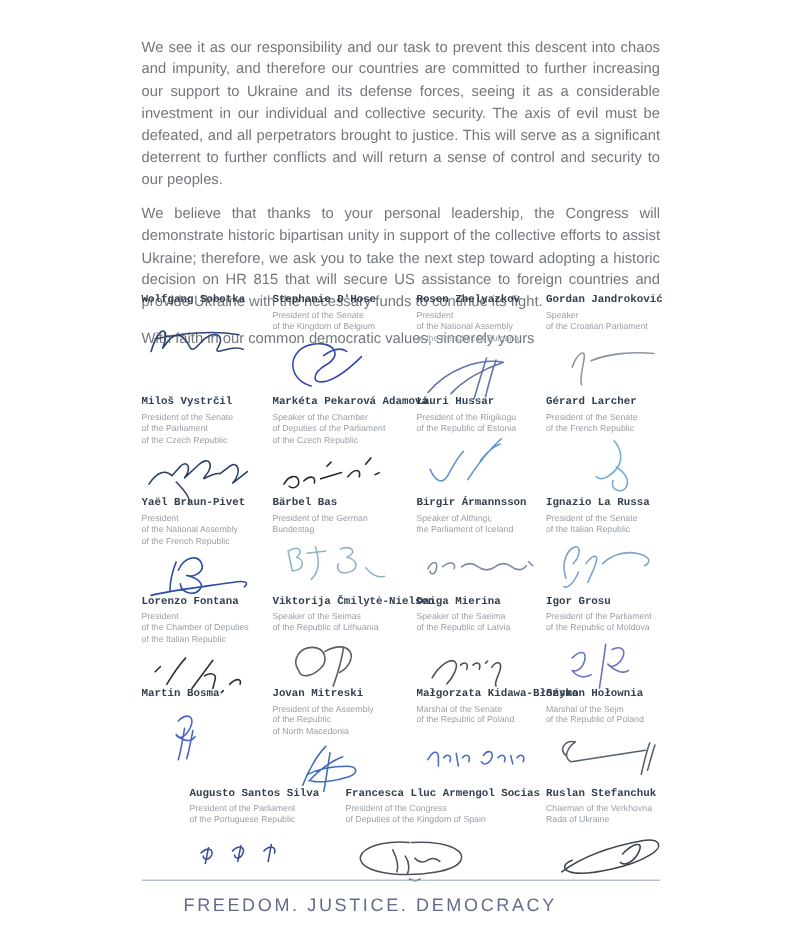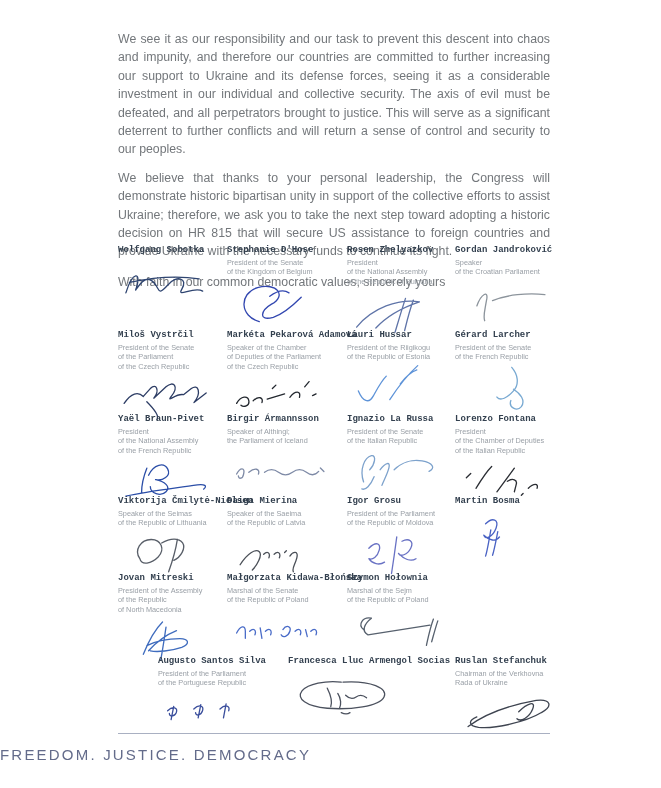--- a/index.html
+++ b/index.html
@@ -83,23 +83,25 @@
     top: 733px;
     width: 432px;
     height: 1px;
     background: var(--divider, #a9b0c2);
   }
   #footer-motto {
     position: absolute;
     left: 0;
     top: 746px;
     width: 553px;
+    text-align: center;
     font-size: 15px;
     letter-spacing: 2.2px;
     color: var(--motto-text, #636b8a);
+    padding-left: 32px;
   }
 </style>
 </head>
 <body>
 
 <div id="page">
 
   <div id="letter-text">
     <p>We see it as our responsibility and our task to prevent this descent into chaos and impunity, and therefore our countries are committed to further increasing our support to Ukraine and its defense forces, seeing it as a considerable investment in our individual and collective security. The axis of evil must be defeated, and all perpetrators brought to justice. This will serve as a significant deterrent to further conflicts and will return a sense of control and security to our peoples.</p>
     <p>We believe that thanks to your personal leadership, the Congress will demonstrate historic bipartisan unity in support of the collective efforts to assist Ukraine; therefore, we ask you to take the next step toward adopting a historic decision on HR 815 that will secure US assistance to foreign countries and provide Ukraine with the necessary funds to continue its fight.</p>
@@ -184,20 +186,28 @@
   <div class="signer">
     <div class="signer-name">Yaël Braun-Pivet</div>
     <div class="signer-title">President
 of the National Assembly
 of the French Republic</div>
     <svg class="signature" width="110" height="48" viewBox="0 0 120 55">
       <path fill="none" stroke-width="1.5" stroke-linecap="round" stroke-linejoin="round" d="M32,22 C38,9 50,7 54,15 C58,23 48,29 40,27 C50,29 58,35 52,41 C46,47 34,43 34,35 M6,46 C32,40 62,37 88,33 C96,32 100,34 95,38 M30,14 C26,24 24,34 24,42" stroke="#2b4ea8"></path>
     </svg>
   </div>
 
+  <div class="signer">
+    <div class="signer-name">Bärbel Bas</div>
+    <div class="signer-title">President of the German
+Bundestag</div>
+    <svg class="signature" width="110" height="48" viewBox="0 0 120 55">
+      <path fill="none" stroke-width="1.5" stroke-linecap="round" stroke-linejoin="round" d="M12,14 C22,8 28,14 20,20 C28,22 28,32 16,33 L12,14 M38,10 C42,22 42,34 34,41 M30,16 L48,14 M62,12 C74,8 78,16 68,20 C80,22 80,34 66,35 C60,35 58,30 60,26 M86,30 C92,37 98,40 104,38" stroke="#8fb2c6"></path>
+    </svg>
+  </div>
 
   <div class="signer">
     <div class="signer-name">Birgir Ármannsson</div>
     <div class="signer-title">Speaker of Althingi;
 the Parliament of Iceland</div>
     <svg class="signature" width="110" height="48" viewBox="0 0 120 55">
       <path fill="none" stroke-width="1.5" stroke-linecap="round" stroke-linejoin="round" d="M8,31 C12,23 18,23 16,31 C15,37 10,37 10,33 M22,29 C29,23 35,25 33,31 M40,29 q8,-6 16,0 q8,6 16,0 q8,-6 16,0 q8,6 14,-1 M104,24 L108,28" stroke="#7e8aa6"></path>
     </svg>
   </div>
 
@@ -287,20 +297,22 @@
     <div class="signer-name">Augusto Santos Silva</div>
     <div class="signer-title">President of the Parliament
 of the Portuguese Republic</div>
     <svg class="signature" width="110" height="48" viewBox="0 0 120 55">
       <path fill="none" stroke-width="1.5" stroke-linecap="round" stroke-linejoin="round" d="M8,25 C14,19 20,21 18,27 C16,32 10,32 10,28 M15,20 L12,35 M38,23 C44,17 50,19 48,25 C46,31 40,31 40,27 M46,18 L43,33 M68,23 C74,17 80,19 78,25 M75,17 L72,33" stroke="#3a4e9c"></path>
     </svg>
   </div>
 
   <div class="signer">
     <div class="signer-name">Francesca Lluc Armengol Socias</div>
+    <div class="signer-title">President of the Congress
+of Deputies of the Kingdom of Spain</div>
     <svg class="signature" width="110" height="48" viewBox="0 0 120 55">
       <path fill="none" stroke-width="1.5" stroke-linecap="round" stroke-linejoin="round" d="M60,15 C92,13 112,22 107,32 C102,43 68,47 42,45 C18,43 6,34 13,25 C20,17 40,13 58,15 M42,22 C46,30 48,37 46,43 M54,28 C58,34 58,41 56,45 M63,30 q6,6 12,2 q6,-4 12,1 M58,50 q6,3 10,0" stroke="#4b515e"></path>
     </svg>
   </div>
 
   <div class="signer">
     <div class="signer-name">Ruslan Stefanchuk</div>
     <div class="signer-title">Chairman of the Verkhovna
 Rada of Ukraine</div>
     <svg class="signature" width="110" height="48" viewBox="0 0 120 55">

